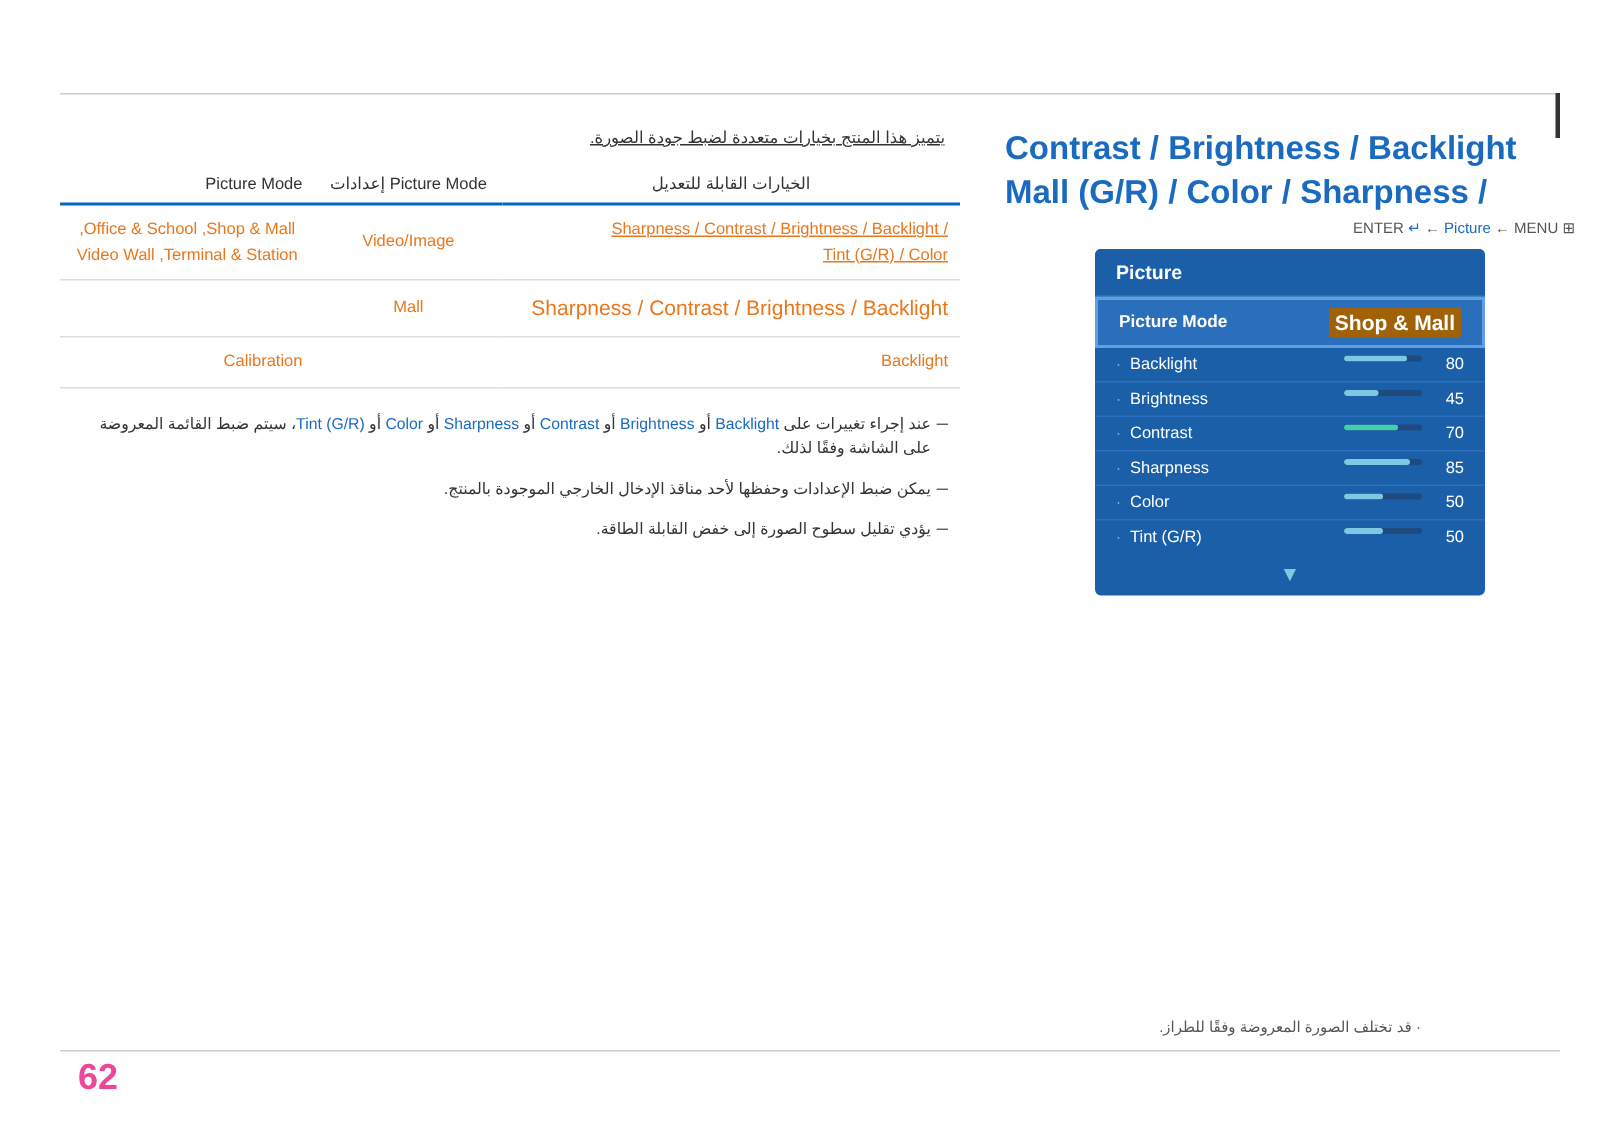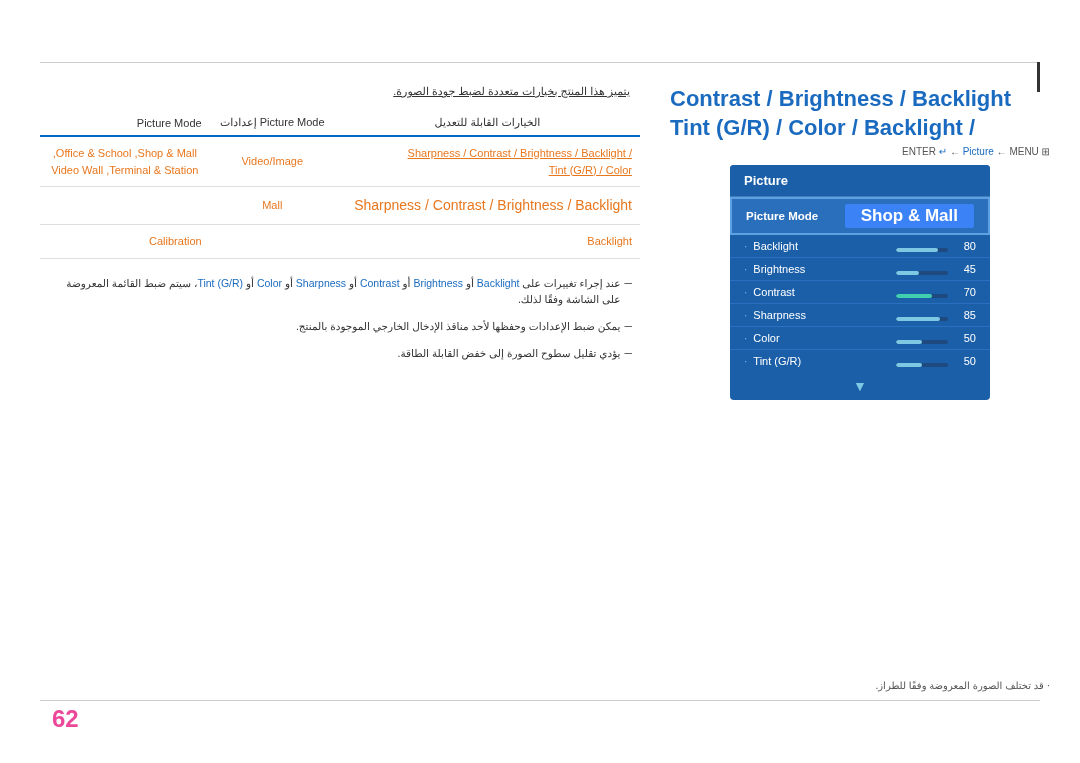--- a/index.html
+++ b/index.html
@@ -205,24 +205,24 @@
     }
 
     .picture-mode-label {
       color: #fff;
       font-size: 11.5px;
       font-weight: bold;
     }
 
     .picture-mode-value {
       color: #fff;
-      font-size: 17px;
+      font-size: 14px;
       font-weight: bold;
-      background: #3b82f6;
-      padding: 2px 16px;
+      background: #a16207;
+      padding: 2px 4px;
       border-radius: 2px;
     }
 
     .menu-item {
       display: flex;
       align-items: center;
       padding: 5px 14px;
       border-bottom: 1px solid #2a70c0;
     }
 
@@ -238,21 +238,21 @@
 
     .menu-item-label {
       color: #fff;
       font-size: 11px;
       flex: 1;
     }
 
     .menu-item-bar-container {
       width: 80px;
       display: flex;
-      align-items: flex-end;
+      align-items: flex-start;
       gap: 6px;
     }
 
     .menu-item-bar {
       height: 4px;
       border-radius: 2px;
       background: #7ec8e3;
       flex: 1;
       position: relative;
     }
@@ -284,21 +284,21 @@
 
     
     .footer-note {
       position: absolute;
       bottom: 72px;
       right: 30px;
       width: 380px;
       font-size: 10px;
       color: #555;
       direction: rtl;
-      text-align: right;
+      text-align: center;
     }
 
     .highlight-blue { color: #1a6bbf; }
 
     
     .right-border-line {
       position: absolute;
       top: 62px;
       right: 40px;
       width: 3px;
@@ -367,21 +367,21 @@
     <div class="note-item">
       <span class="note-dash">─</span>
       <span>يؤدي تقليل سطوح الصورة إلى خفض القابلة الطاقة.</span>
     </div>
   </div>
 </div>
 
 <div class="right-content">
   <div class="main-title">
     <span>Contrast / Brightness / Backlight</span><br>
-    <span>Tint (G/R) / Color / Backlight /</span>
+    <span>Mall (G/R) / Color / Sharpness /</span>
   </div>
 
   <div class="nav-hint">
     ENTER <span>↵</span> ← <span class="highlight-blue">Picture</span> ← MENU ⊞
   </div>
 
   <div class="picture-menu">
     <div class="picture-menu-title">Picture</div>
     <div class="picture-mode-row">
       <span class="picture-mode-label">Picture Mode</span>

